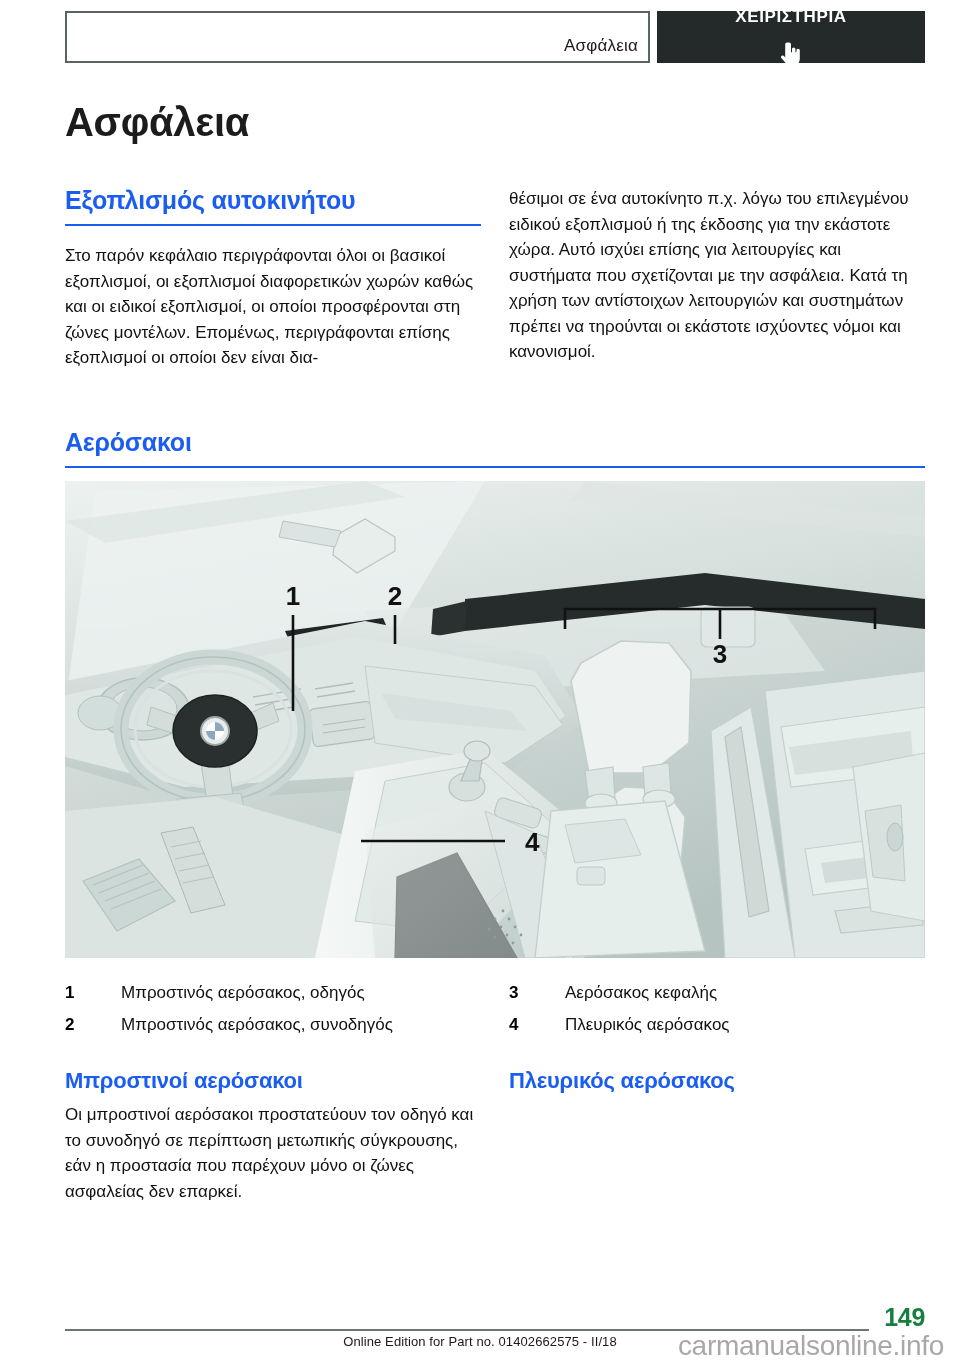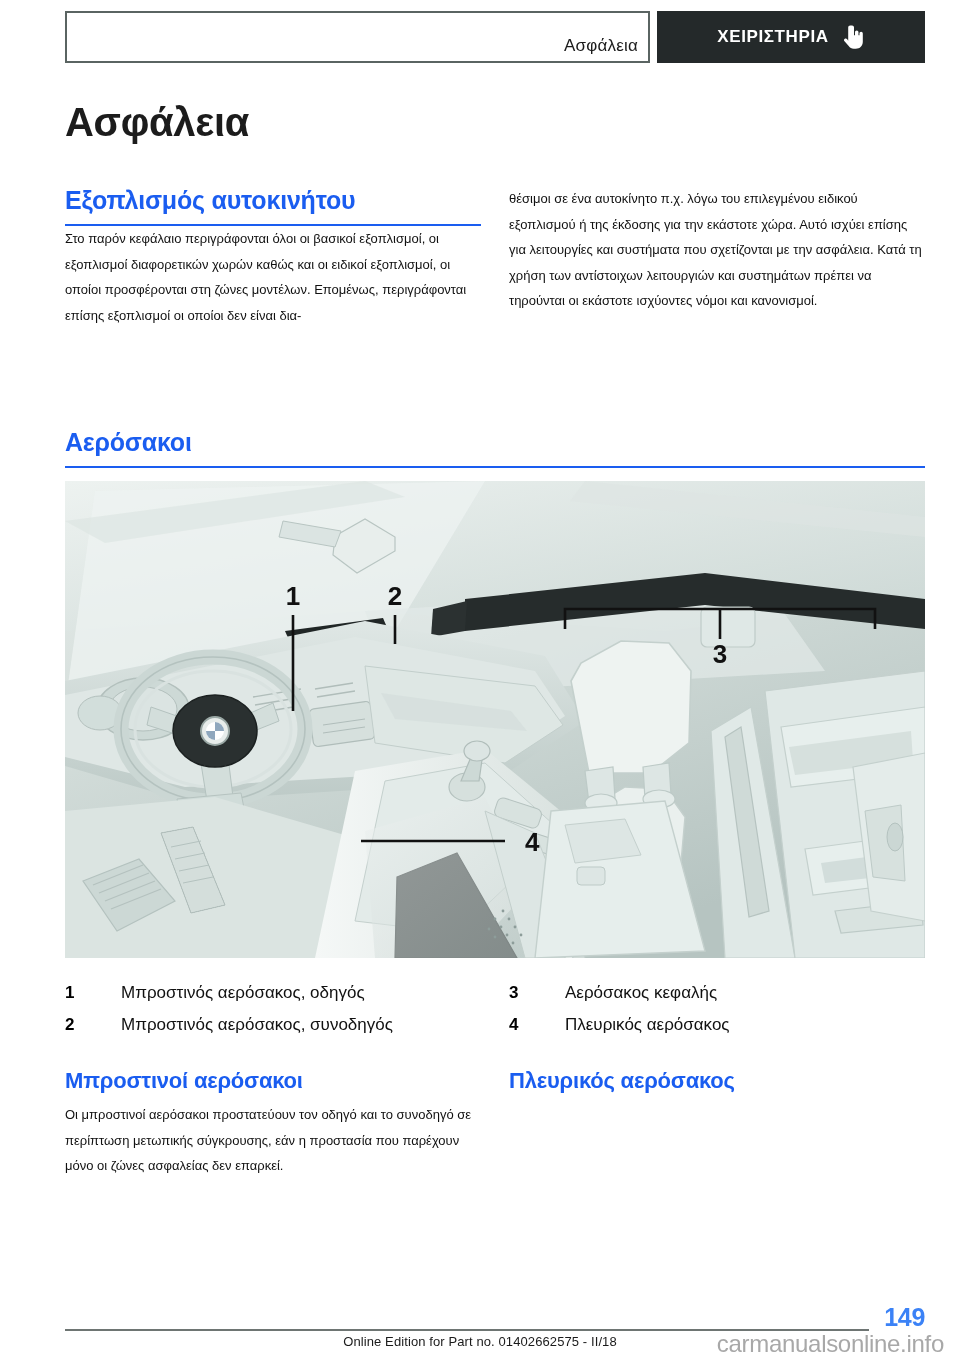--- a/index.html
+++ b/index.html
@@ -41,20 +41,21 @@
   }
   .header-tab {
     position: absolute;
     left: 657px; top: 11px;
     width: 268px; height: 52px;
     background: #24292a;
     display: flex;
     align-items: center;
     justify-content: center;
     gap: 14px;
+    flex-direction: column;
   }
   .header-tab-label {
     color: #ffffff;
     font-size: 17px;
     font-weight: bold;
     letter-spacing: 0.6px;
   }
   .hand-icon { display: block; width: 22px; height: 26px; }
 
   
@@ -83,25 +84,25 @@
   }
   .col { width: 416px; }
 
   h2.section-head {
     font-size: 25px;
     font-weight: bold;
     color: #1a5df0;
     letter-spacing: -0.2px;
     padding-bottom: 9px;
     border-bottom: 2px solid #1a5df0;
-    margin-bottom: 0;
+    margin-bottom: 17px;
   }
 
   p.body-text {
-    font-size: 13px;
+    font-size: 17px;
     line-height: 25.5px;
     color: #111111;
   }
 
   
   .airbag-head-wrap {
     position: absolute;
     left: 0; top: 428px;
     width: 860px;
   }
@@ -168,36 +169,36 @@
     position: absolute;
     left: 65px; top: 29px;
     width: 804px; height: 2px;
     background: #6e7573;
   }
   .page-number {
     position: absolute;
     right: 35px; top: 3px;
     font-size: 25px;
     font-weight: bold;
-    color: #3b82f6;
+    color: #15803d;
     letter-spacing: -0.3px;
   }
   .footer-edition {
     position: absolute;
     left: 0; top: 34px;
     width: 960px;
     text-align: center;
     font-size: 13px;
     color: #1a1a1a;
     letter-spacing: 0.1px;
   }
   .watermark {
     position: absolute;
     right: 16px; top: 30px;
-    font-size: 24px;
+    font-size: 28px;
     color: #a8a8a8;
     letter-spacing: -0.3px;
     text-align: right;
   }
 </style>
 </head>
 <body>
 
 <div class="header">
   <div class="header-box">

